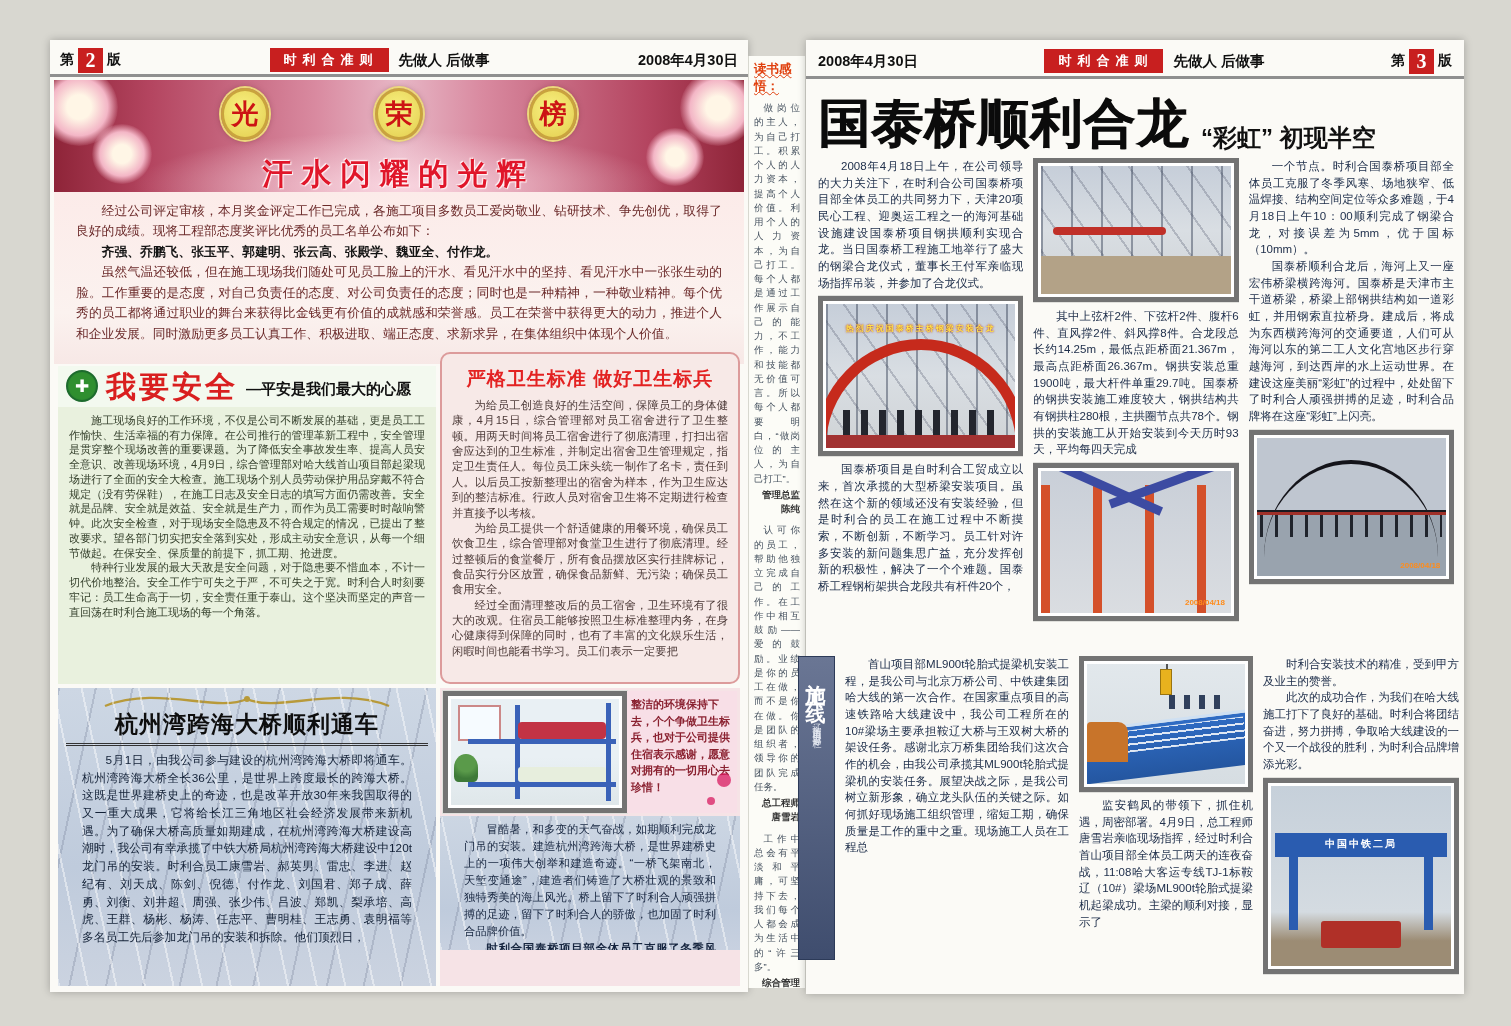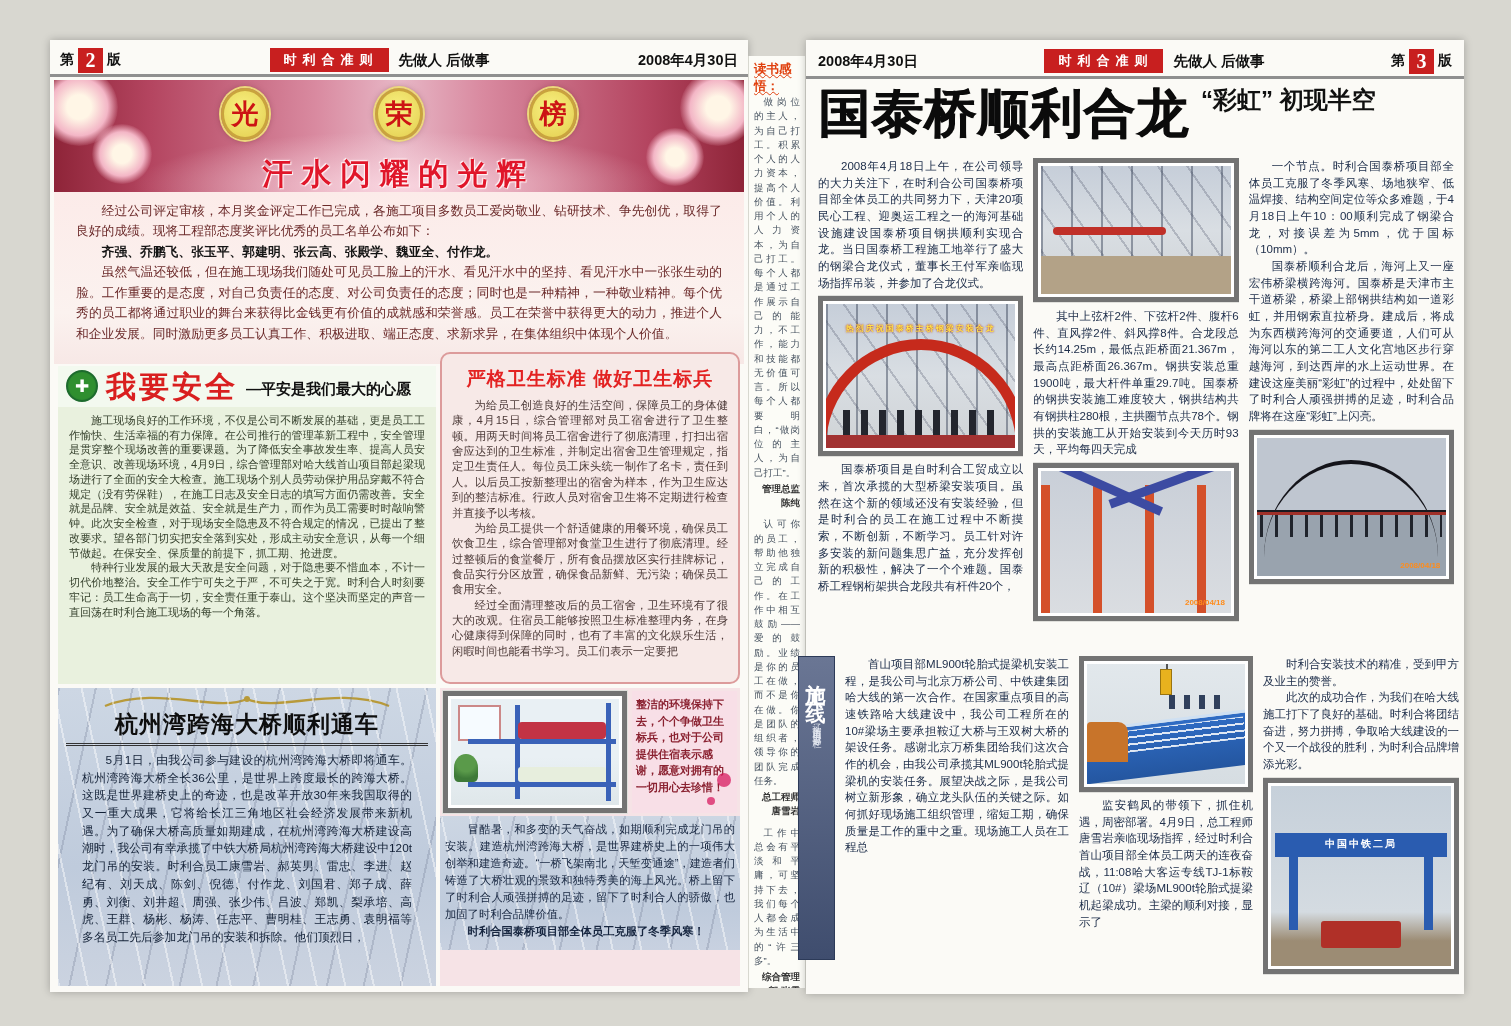--- a/index.html
+++ b/index.html
@@ -60,62 +60,62 @@
   #safety-body p { text-indent: 2em; }
 
   
   #hygiene { left: 390px; top: 312px; width: 300px; height: 332px; overflow: hidden;
     background: #f7e9e7; border: 2px solid #dc9b9b; border-radius: 10px; padding: 6px 10px; }
   .hyg-title { color: #e32222; font-weight: 900; font-size: 19px; text-align: center; margin: 6px 0 6px; letter-spacing: 1px; }
   #hygiene p { font-size: 11.3px; line-height: 1.36; color: #4c3a38; text-align: justify; text-indent: 2em; }
 
   
   #bottomMid { left: 390px; top: 648px; width: 300px; height: 298px; overflow: hidden; background: #f6e3e6; }
-  #bm-row1 { display: flex; gap: 5px; height: 128px; padding: 3px; }
+  #bm-row1 { display: flex; height: 128px; padding: 3px; }
   .photo { background: #fff; border: 5px solid #737373; padding: 3px; box-shadow: 0 0 0 1px #e0e0dc; }
   .ph { position: relative; width: 100%; height: 100%; overflow: hidden; }
   #dorm-photo { width: 184px; flex: none; }
   .dorm-bg { background: linear-gradient(180deg, #e9f0f4 55%, #dfe7ea); }
   .dorm-window { position: absolute; left: 4%; top: 6%; width: 26%; height: 34%; background: #f6fbff; border: 2px solid #c88; }
   .dorm-frame-top { position: absolute; left: 10%; top: 38%; width: 88%; height: 5px; background: #3a62b8; }
   .dorm-frame-bot { position: absolute; left: 10%; top: 78%; width: 88%; height: 5px; background: #3a62b8; }
   .dorm-post1 { position: absolute; left: 38%; top: 6%; width: 5px; height: 88%; background: #3a62b8; }
   .dorm-post2 { position: absolute; left: 92%; top: 4%; width: 5px; height: 92%; background: #3a62b8; }
   .dorm-bed-red { position: absolute; left: 40%; top: 22%; width: 52%; height: 16%; background: #c23344; border-radius: 4px; }
   .dorm-bed-pale { position: absolute; left: 40%; top: 64%; width: 52%; height: 14%; background: #e7eedd; border-radius: 3px; }
   .dorm-plant { position: absolute; left: 2%; top: 52%; width: 14%; height: 26%; background: radial-gradient(circle at 50% 30%, #5a9a4a 40%, #3e7a38 70%); border-radius: 50% 50% 20% 20%; }
   #bm-sidenote { flex: 1; position: relative; background: #f8dfe7; padding: 5px 4px; font-size: 11px; font-weight: 700; color: #8a2130; line-height: 1.5; overflow: hidden; }
   .blob { position: absolute; border-radius: 50%; background: #d81b60; opacity: .75; }
-  #bm-row2 { position: relative; height: 134px; padding: 5px 5px;
+  #bm-row2 { position: relative; height: 134px; padding: 5px 24px;
     background: linear-gradient(180deg, #ccd6e3, #bfcbdc 70%, #c8d1e0); overflow: hidden; }
   .cables { position: absolute; inset: 0; pointer-events: none;
     background-image: repeating-linear-gradient(78deg, rgba(255,255,255,.45) 0 2px, transparent 2px 28px),
                       repeating-linear-gradient(102deg, rgba(110,120,145,.28) 0 2px, transparent 2px 36px); }
   #bm-row2 p { position: relative; font-size: 11.3px; line-height: 1.5; color: #16253f; text-align: justify; text-indent: 2em; }
   #bm-row2 .closing { font-weight: 800; }
 
   
   #hangzhou { left: 8px; top: 648px; width: 378px; height: 298px; overflow: hidden;
     background: linear-gradient(180deg, #cdd7e4, #bfcbdc 60%, #cbd3e0); }
   .hz-flourish { display: block; margin: 3px auto 0; }
   .hz-title { font-size: 23px; font-weight: 900; color: #0e0e0e; text-align: center;
     border-bottom: 3px double #333; padding-bottom: 3px; margin: 0 8px 6px; letter-spacing: 1px; position: relative; }
   #hangzhou .bodywrap { position: relative; padding: 0 24px; }
   #hangzhou p { font-size: 11.8px; line-height: 1.5; color: #122036; text-align: justify; text-indent: 2em; }
 
   
   #readcol { left: 748px; top: 56px; width: 58px; height: 932px; background: #fcfcf7;
     border-left: 1px solid #d8d8d0; border-right: 1px solid #d8d8d0; padding: 5px 5px; overflow: hidden; }
-  .read-title { color: #e0400e; font-weight: 900; font-size: 12.5px; text-decoration: underline wavy #e0400e 1px; }
+  .read-title { color: #e0400e; font-weight: 900; font-size: 12.5px; text-decoration: underline wavy #e0400e 1px; margin-bottom: 6px; }
   .read-entry { font-size: 9.5px; line-height: 1.5; color: #44505e; margin-bottom: 7px; text-align: justify; }
   .read-entry .rtext { text-indent: 1em; }
   .read-entry .rauthor { text-align: right; font-weight: 700; color: #333; margin-top: 2px; }
 
   
-  #headline { left: 12px; top: 44px; right: 8px; height: 70px; display: flex; align-items: flex-start; }
+  #headline { left: 12px; top: 44px; right: 8px; height: 70px; display: flex; align-items: flex-end; }
   .hl-main { font-size: 52px; font-weight: 900; letter-spacing: 1px; color: #0b0b0b; line-height: 1.15;
     text-shadow: 1px 0 #0b0b0b; }
   .hl-sub { font-size: 24px; font-weight: 900; color: #101010; margin-left: 12px; white-space: nowrap; }
 
   
   #cols { left: 12px; top: 118px; width: 636px; height: 494px; display: flex; gap: 10px; }
   .col { flex: 1; overflow: hidden; }
   .btxt { font-size: 11.5px; line-height: 1.45; color: #20304c; text-align: justify; }
   .btxt p, p.btxt { text-indent: 2em; }
   .pframe { margin: 5px 0; }

